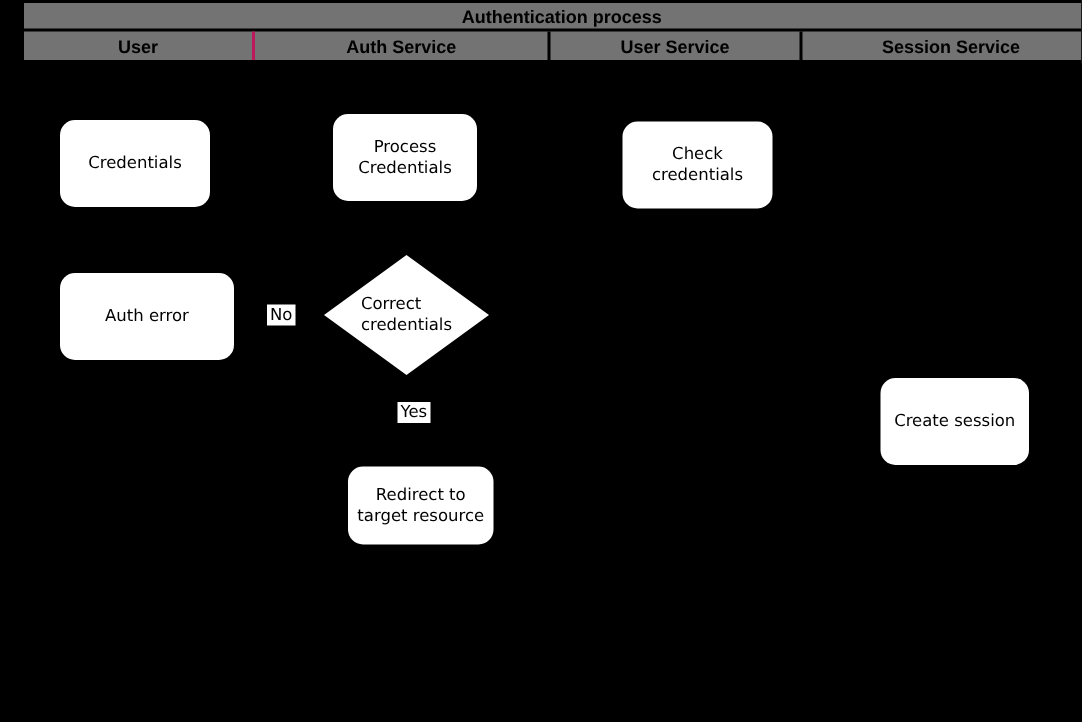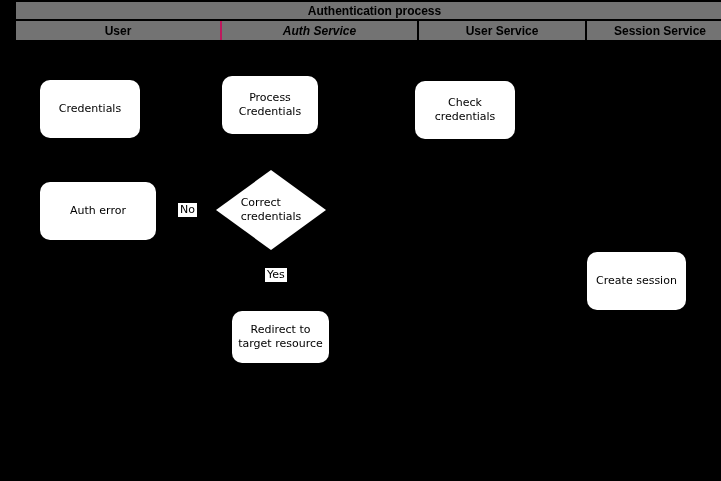--- a/index.html
+++ b/index.html
@@ -34,22 +34,22 @@
     font-size: 12px;
   }
   .lane-row { display: flex; height: 19px; }
   .lane {
     display: flex;
     align-items: center;
     justify-content: center;
     font-size: 12px;
     box-sizing: border-box;
   }
-  .lane-1 { width: 206px; border-right: 2px solid #be185d; }
-  .lane-2 { width: 197px; border-right: 2px solid #000; font-style: italic; }
+  .lane-1 { width: 154px; border-right: 2px solid #be185d; }
+  .lane-2 { width: 197px; border-right: 2px solid #000; }
   .lane-3 { width: 168px; border-right: 2px solid #000; }
   .lane-4 { flex: 1; }
   
   .node {
     position: absolute;
     box-sizing: border-box;
     background: #ffffff;
     color: #000000;
     border-radius: 10px;
     display: flex;

